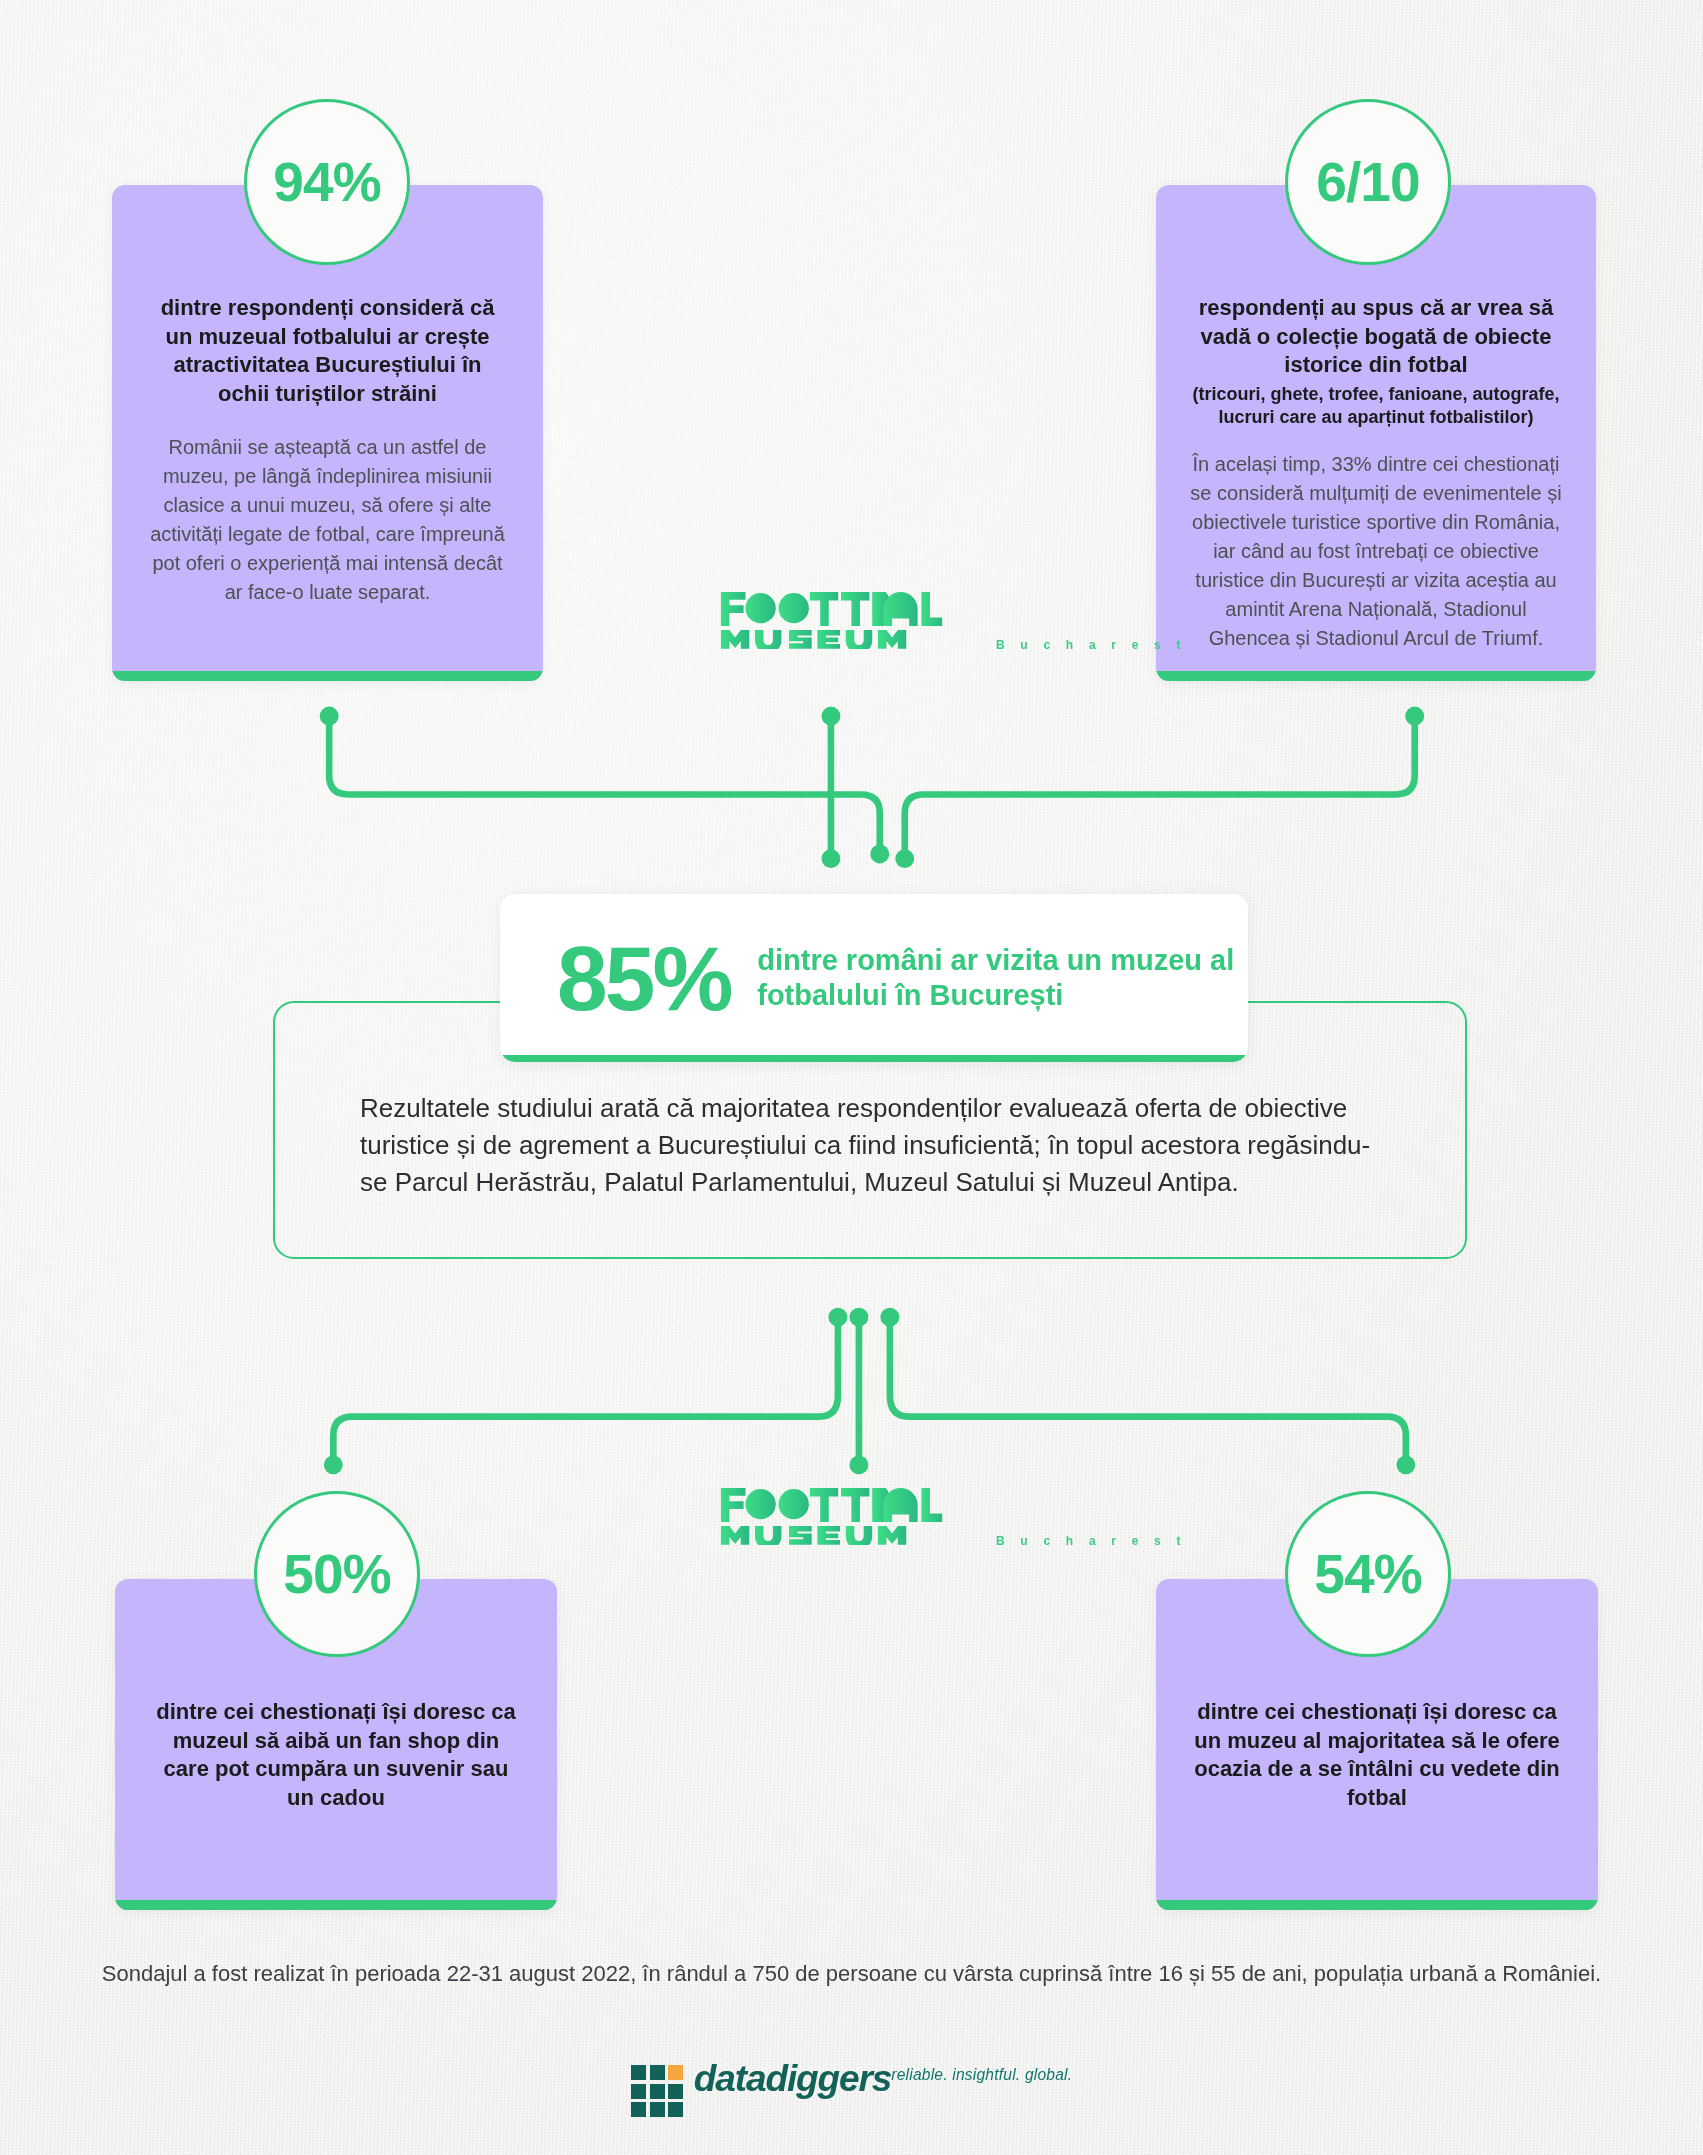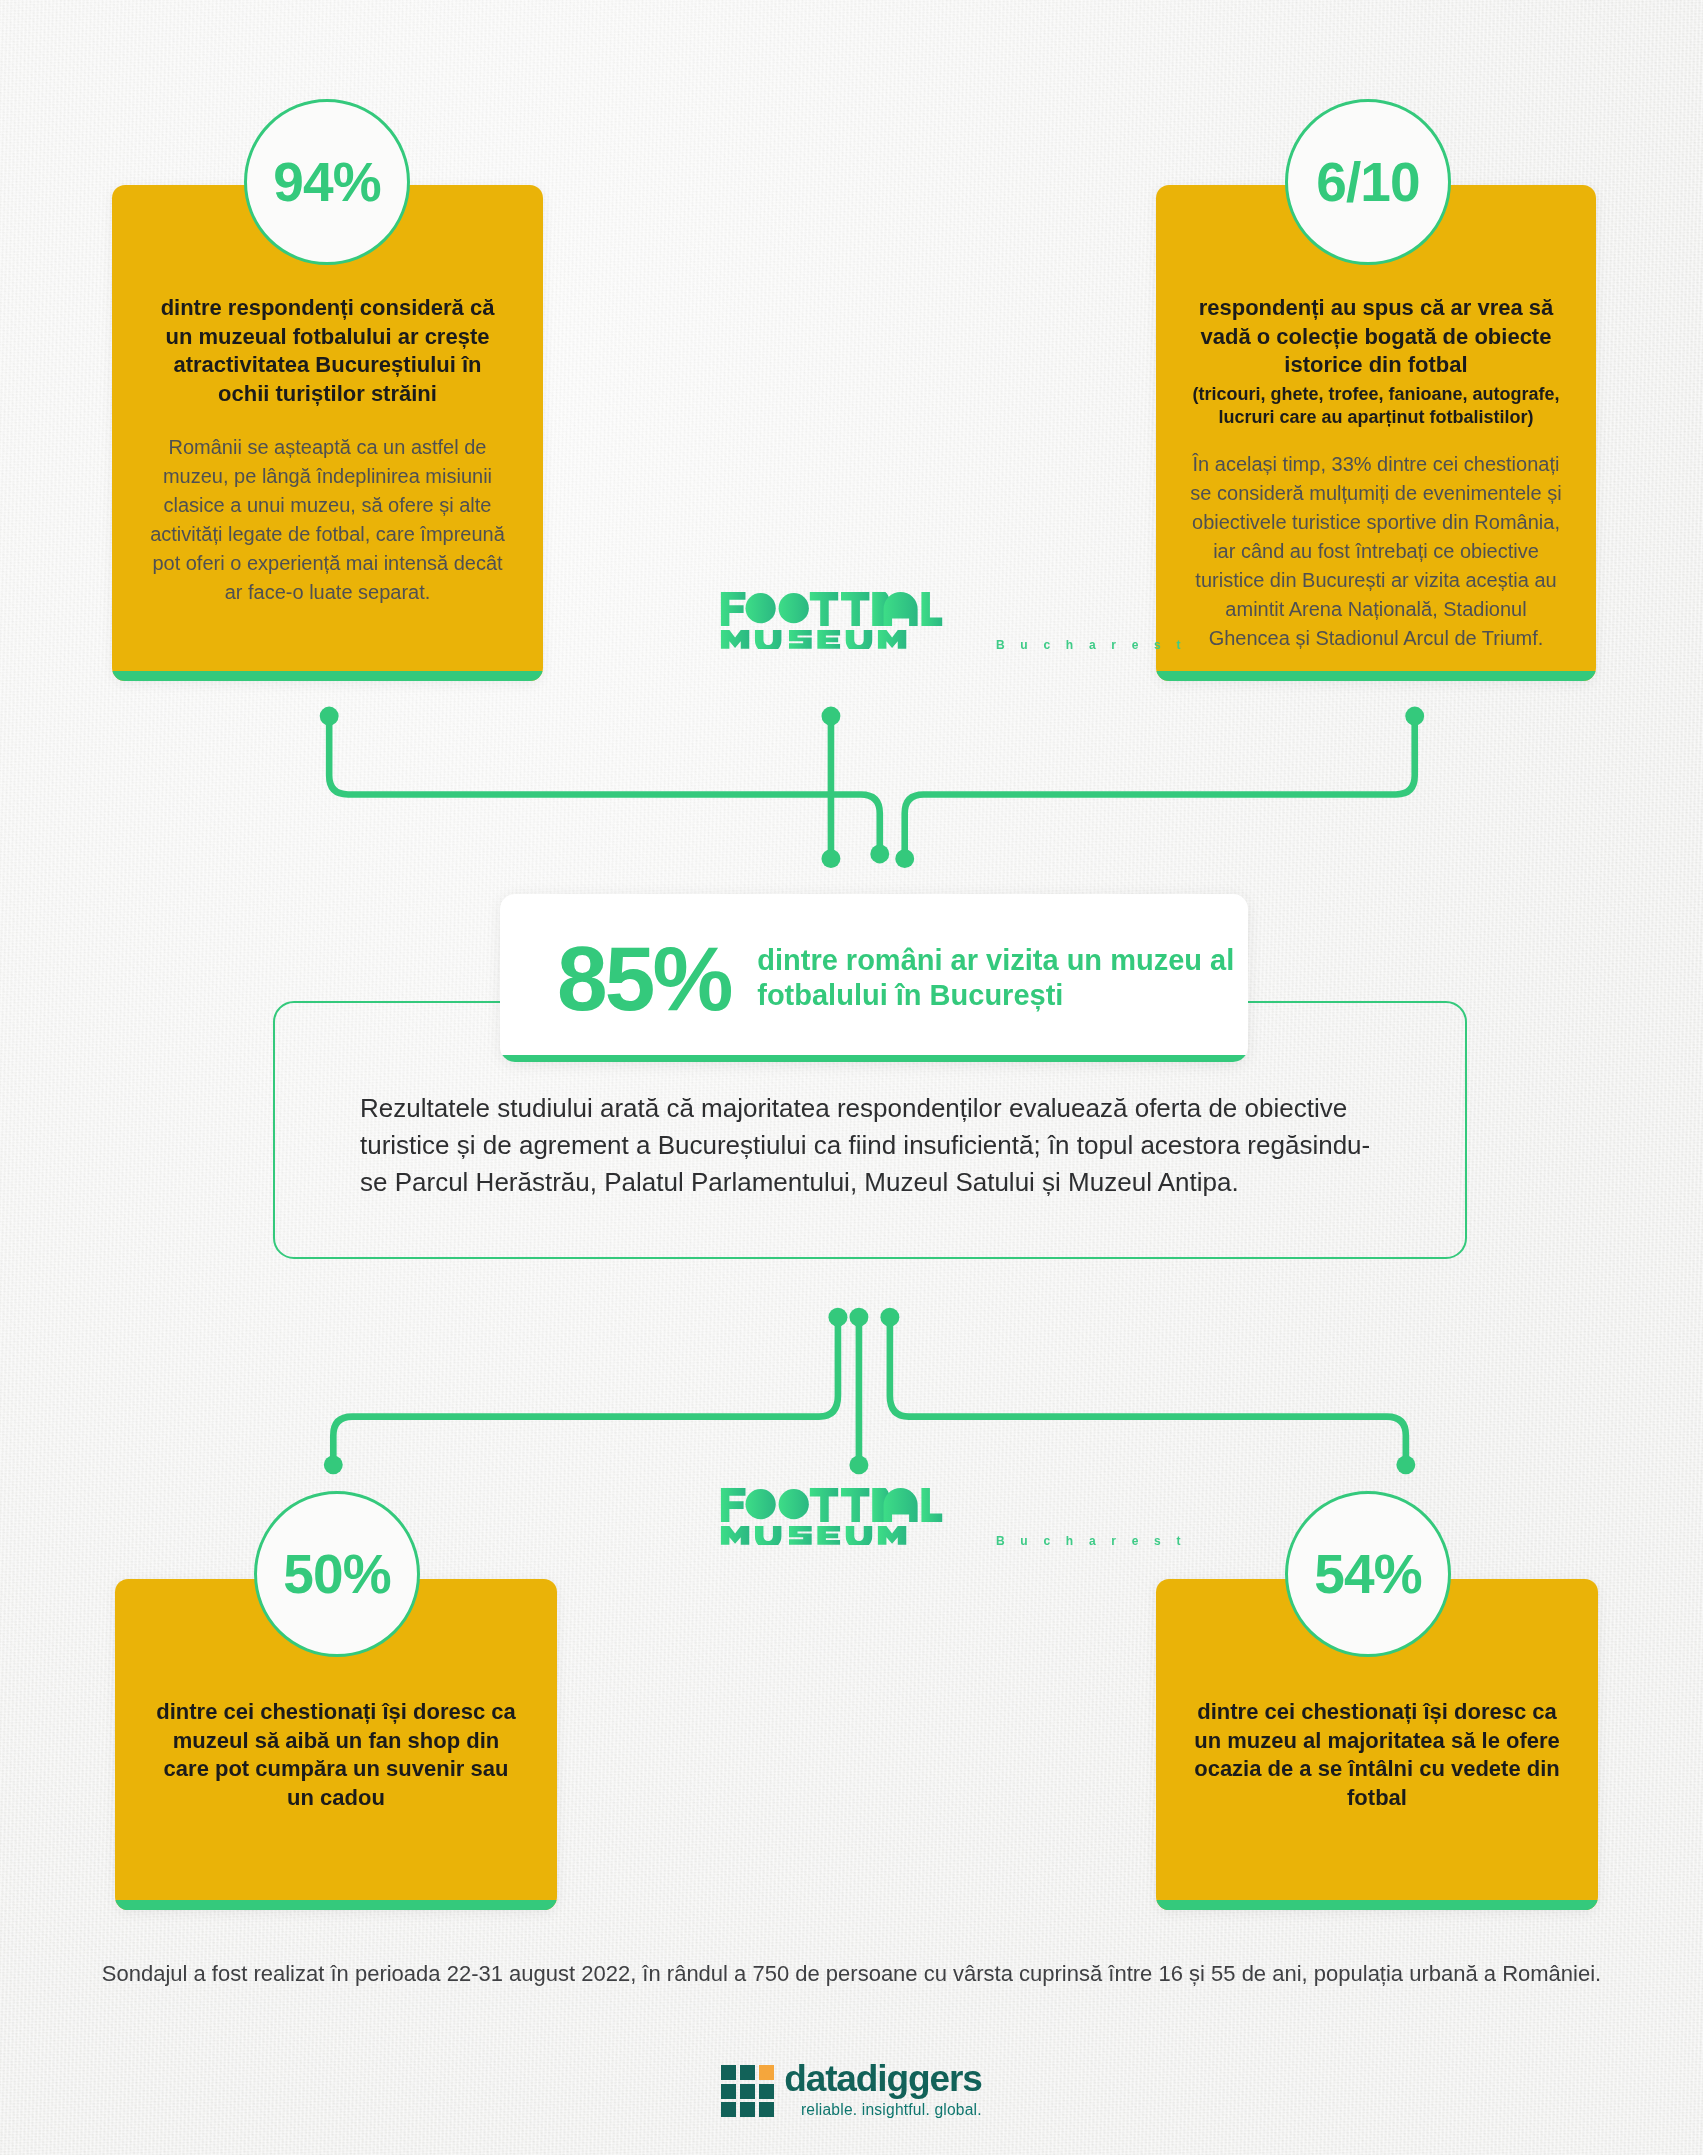--- a/index.html
+++ b/index.html
@@ -25,21 +25,21 @@
       repeating-linear-gradient(45deg, rgba(0,0,0,0.008) 0px, rgba(255,255,255,0.25) 2.8px, rgba(0,0,0,0.006) 5.7px),
       radial-gradient(ellipse at 30% 20%, #fbfbfa 0%, #eeeeec 70%);
     z-index: 0;
   }
 
   .stage { position: absolute; inset: 0; z-index: 2; }
 
   
   .card {
     position: absolute;
-    background: #eab308;
+    background: #c4b5fd;
     border-radius: 13.2px;
     box-shadow: 0 2.8px 13.2px rgba(0,0,0,0.055);
     overflow: hidden;
   }
   .card .accent-bar {
     position: absolute;
     left: 0; right: 0; bottom: 0;
     height: 10.4px;
     background: #34c97c;
   }
@@ -196,21 +196,21 @@
   .dd-grid {
     display: grid;
     grid-template-columns: repeat(3, 15px);
     grid-template-rows: repeat(3, 15px);
     gap: 3.8px;
     margin-right: 10.4px;
     margin-top: 3.8px;
   }
   .dd-sq { background: #126259; }
   .dd-sq.orange { background: #f5a63c; }
-  .dd-text-wrap { display: flex; flex-direction: column; }
+  .dd-text-wrap { display: flex; flex-direction: row; font-style: italic; }
   .dd-word {
     color: #126259;
     font-size: 37px;
     font-weight: 700;
     letter-spacing: -1.1px;
     line-height: 0.95;
   }
   .dd-tag {
     color: #0f766e;
     font-size: 15.6px;

